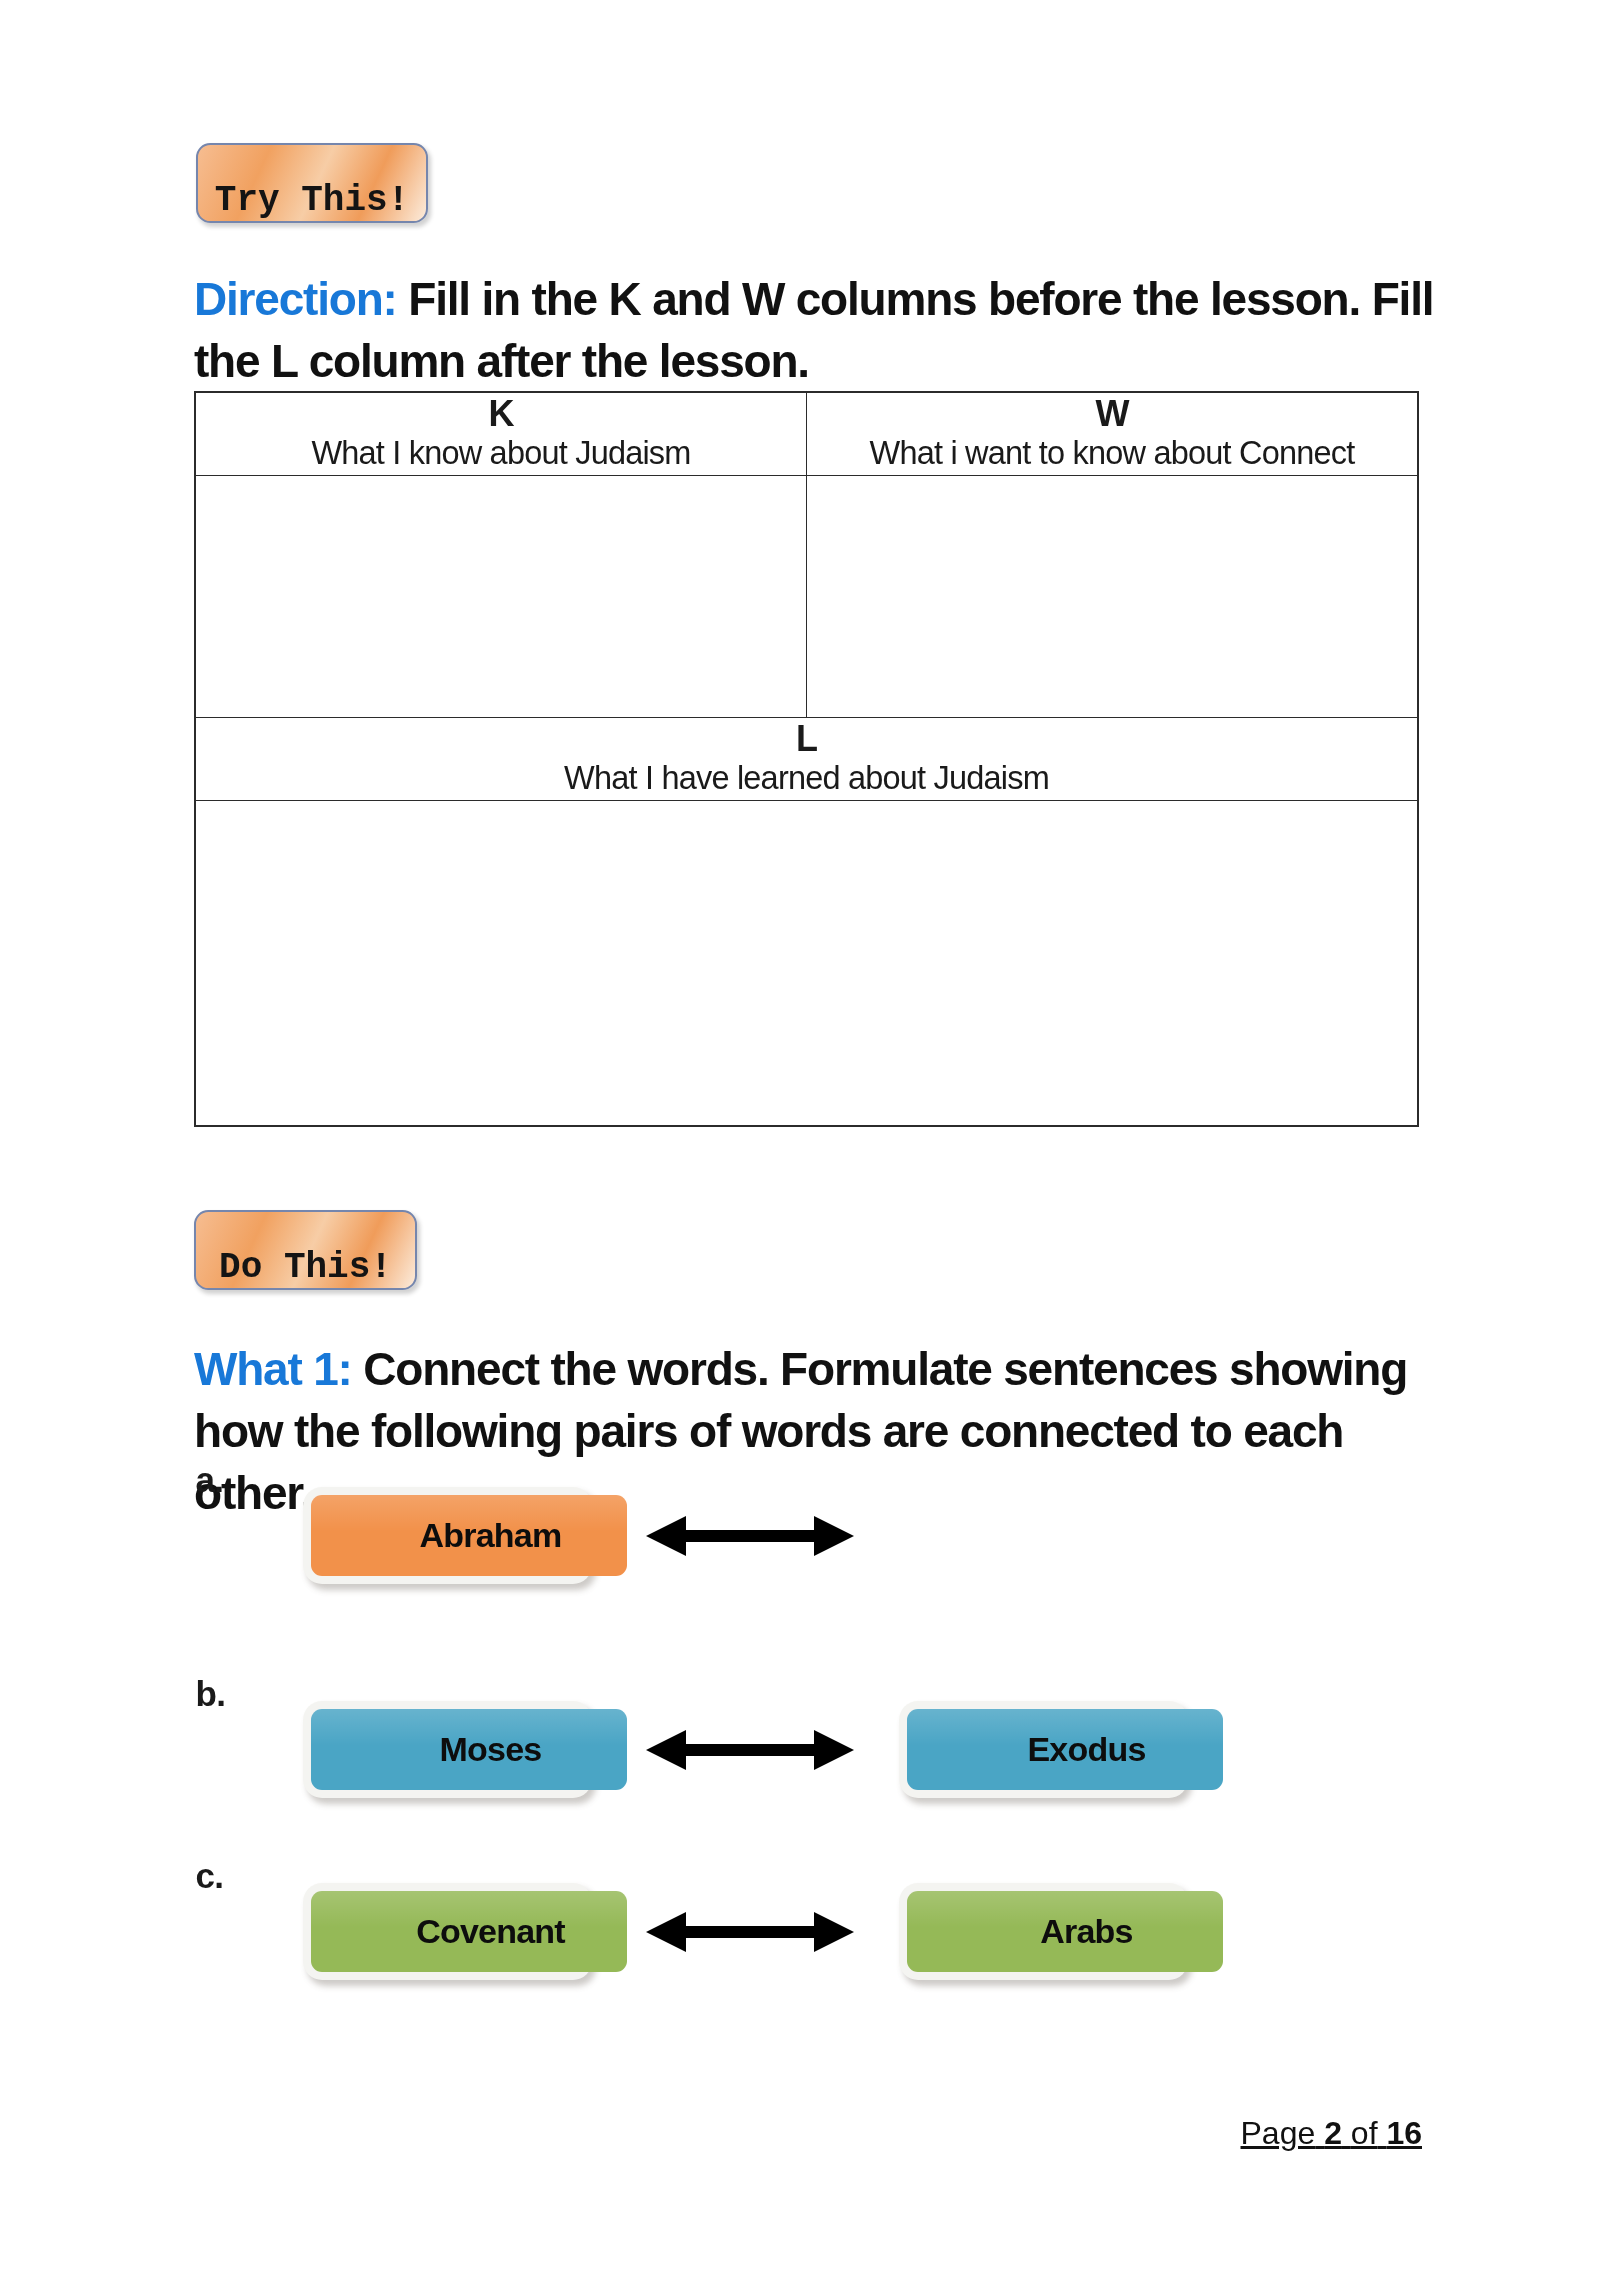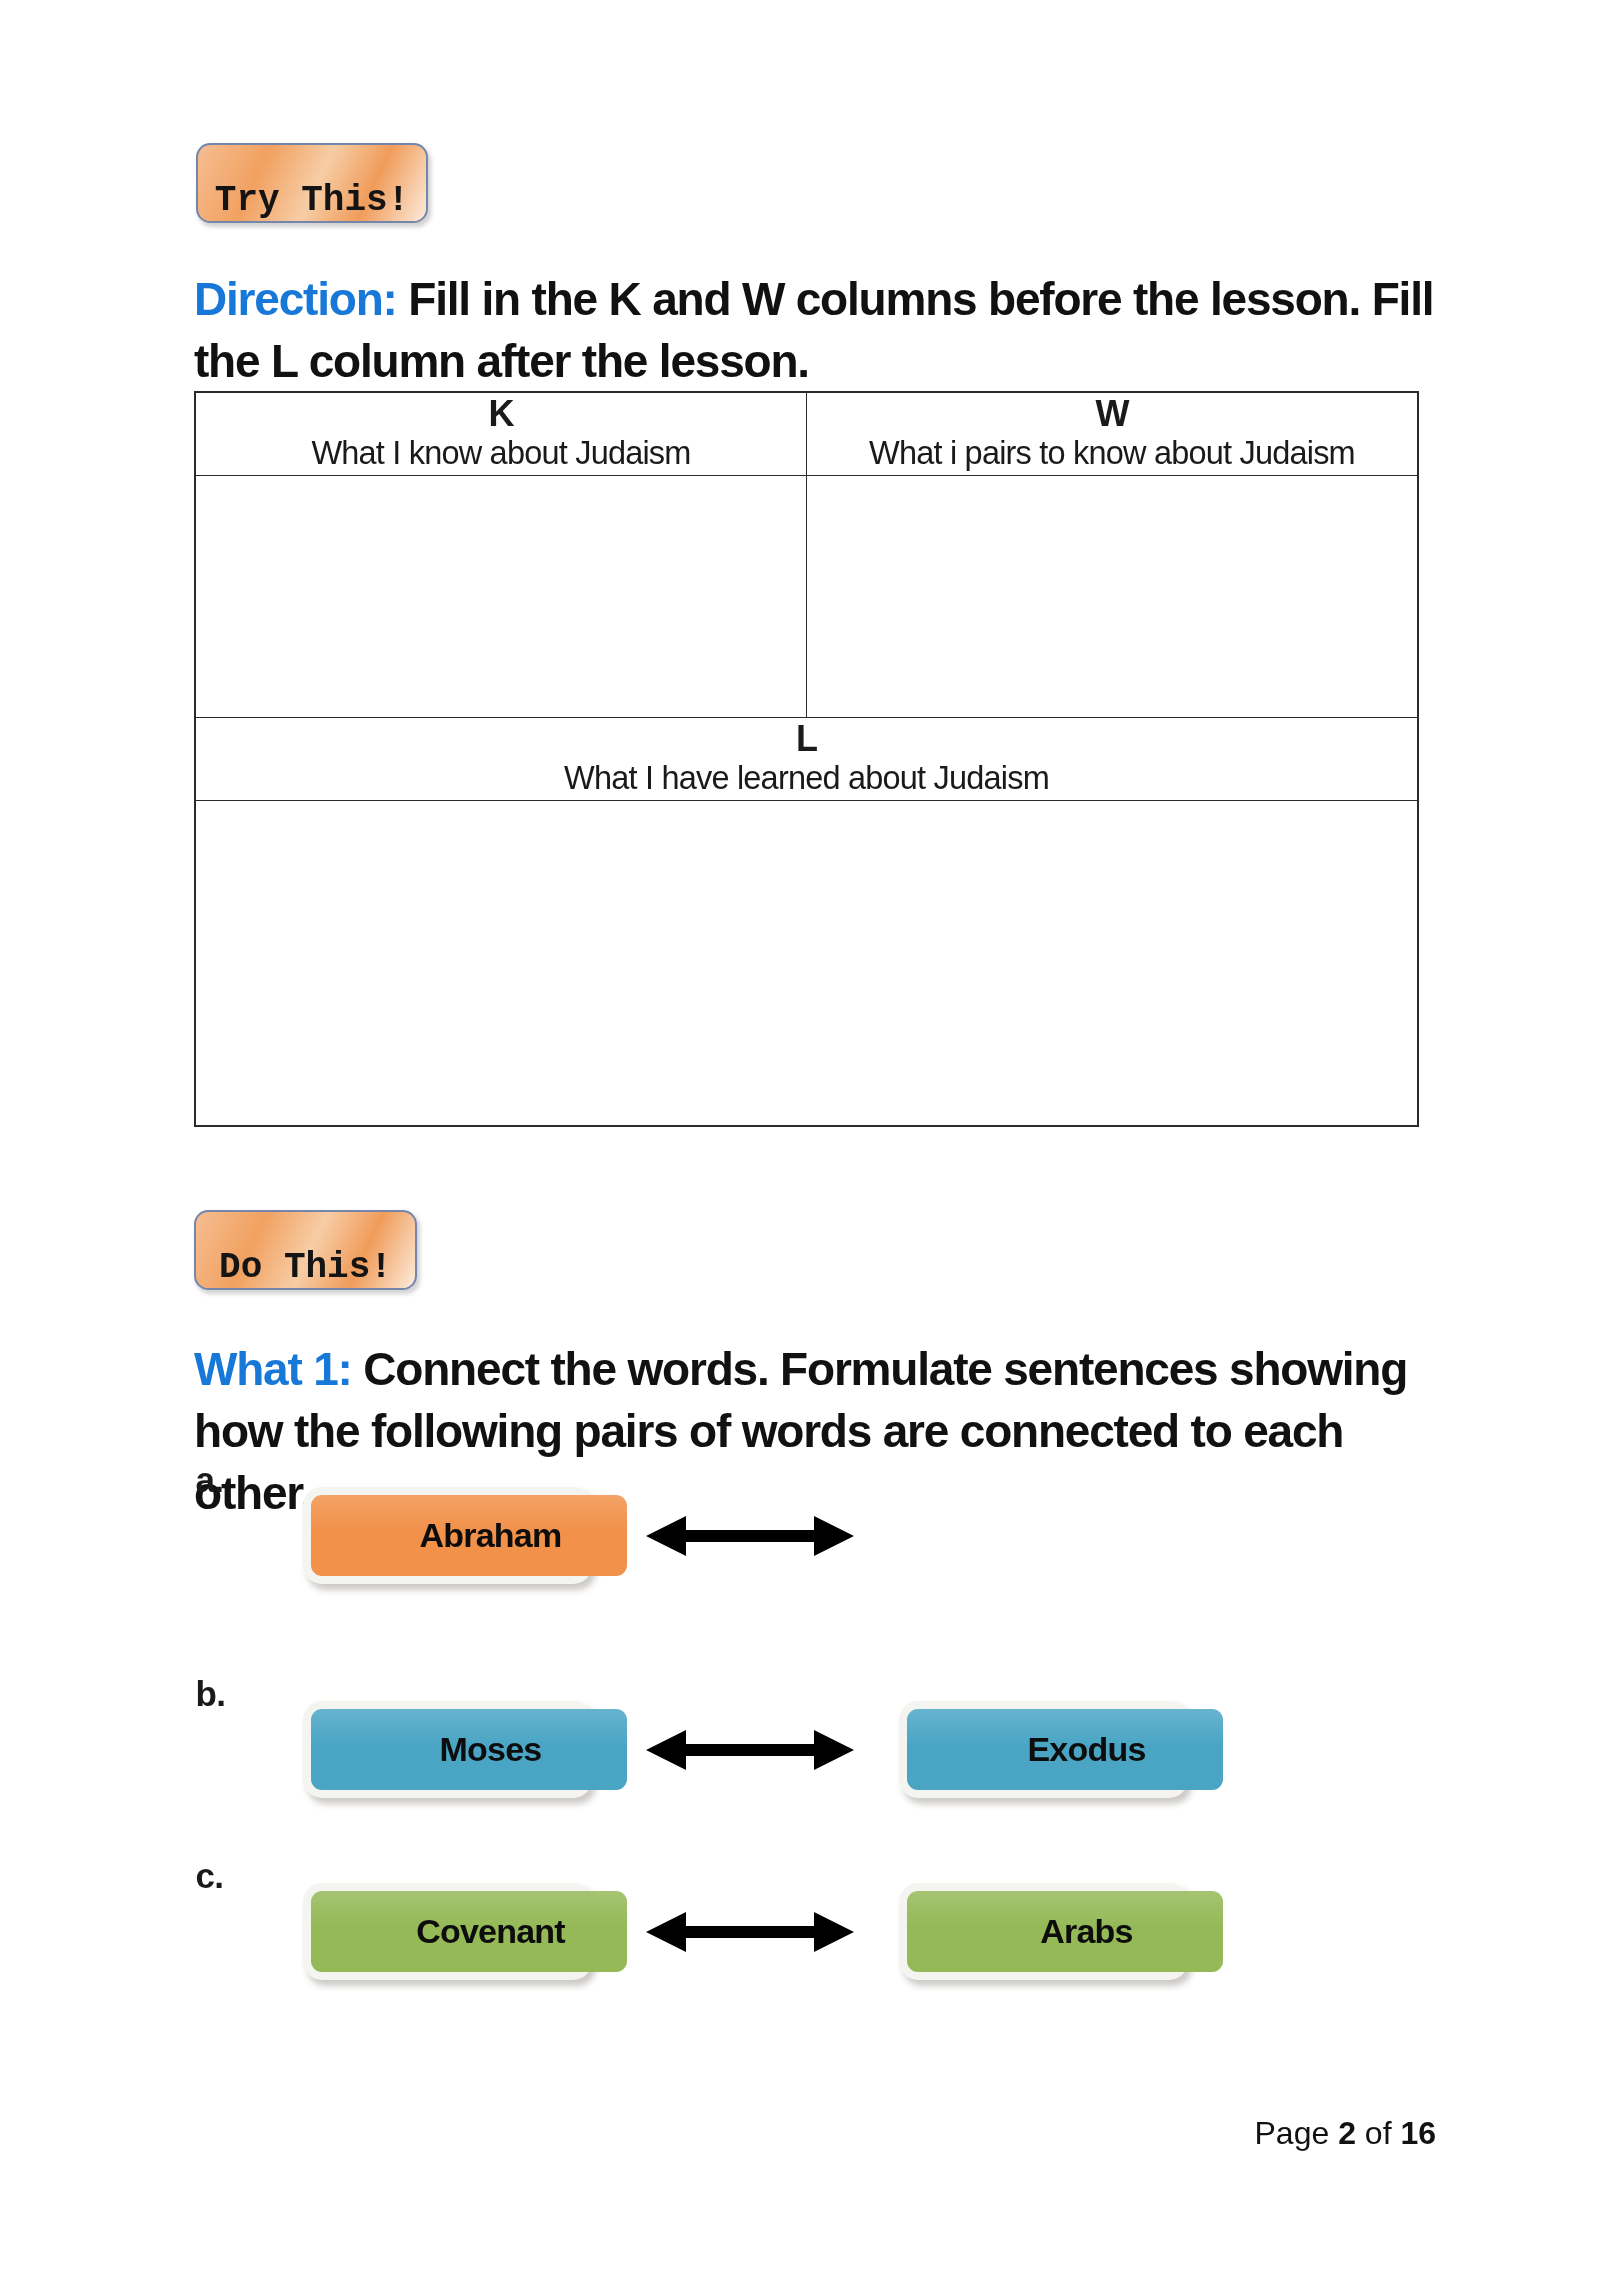--- a/index.html
+++ b/index.html
@@ -60,22 +60,22 @@
   .word-box.pos-left{left:109px;}
   .word-box.pos-right{left:705px;}
   .arrow{position:absolute;left:452px;top:60px;width:208px;height:41px;display:flex;align-items:center;}
   .arrow .head{width:0;height:0;border-top:20.6px solid transparent;border-bottom:20.6px solid transparent;}
   .arrow .head.hl{border-right:40px solid #000;}
   .arrow .head.hr{border-left:40px solid #000;}
   .arrow .shaft{flex:1;height:12px;background:#000;}
 
   
   .footer{
-    position:absolute;left:194px;top:2115px;width:1242px;text-align:right;
-    font-size:32px;color:#111;letter-spacing:0;
+    position:absolute;left:180px;top:2115px;width:1242px;text-align:right;
+    font-size:32px;color:#111;letter-spacing:0;text-decoration:underline;
   }
   .footer b{font-weight:bold;}
 </style>
 </head>
 <body>
 
 <div class="page">
 
   <div class="badge badge-try">
     <span>Try This!</span>
@@ -87,21 +87,21 @@
   </p>
 
   <div class="kwl">
     <div class="kwl-row row-kw-hdr hdr">
       <div class="kwl-cell divided">
         <div class="kwl-letter">K</div>
         <div class="kwl-sub">What I know about Judaism</div>
       </div>
       <div class="kwl-cell">
         <div class="kwl-letter">W</div>
-        <div class="kwl-sub">What i pairs to know about Judaism</div>
+        <div class="kwl-sub">What i want to know about Connect</div>
       </div>
     </div>
     <div class="kwl-row row-kw-body">
       <div class="kwl-cell divided"></div>
       <div class="kwl-cell"></div>
     </div>
     <div class="kwl-row row-l-hdr">
       <div class="kwl-cell">
         <div class="kwl-letter">L</div>
         <div class="kwl-sub">What I have learned about Judaism</div>

